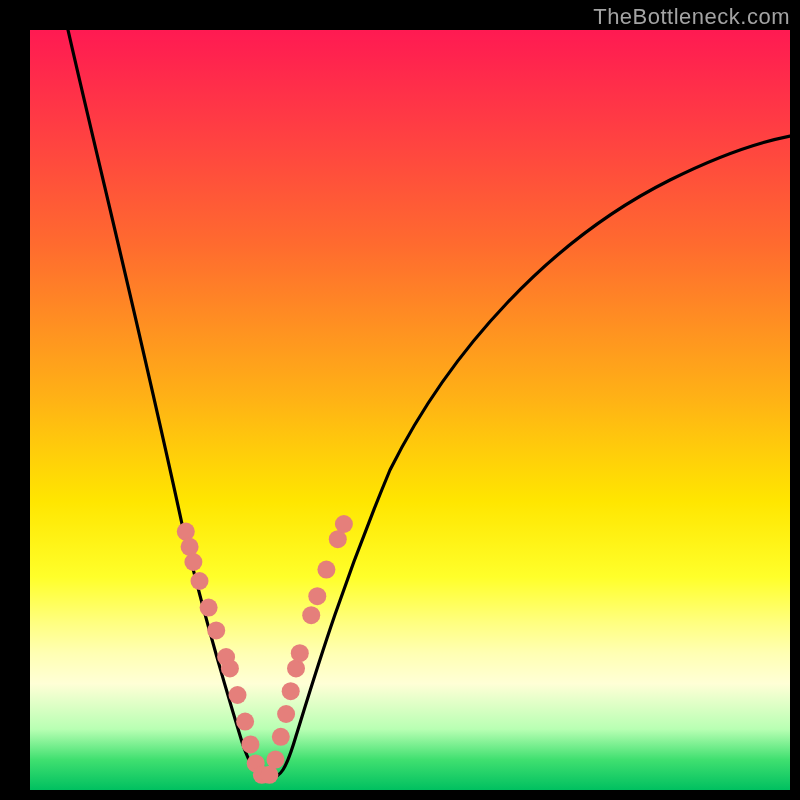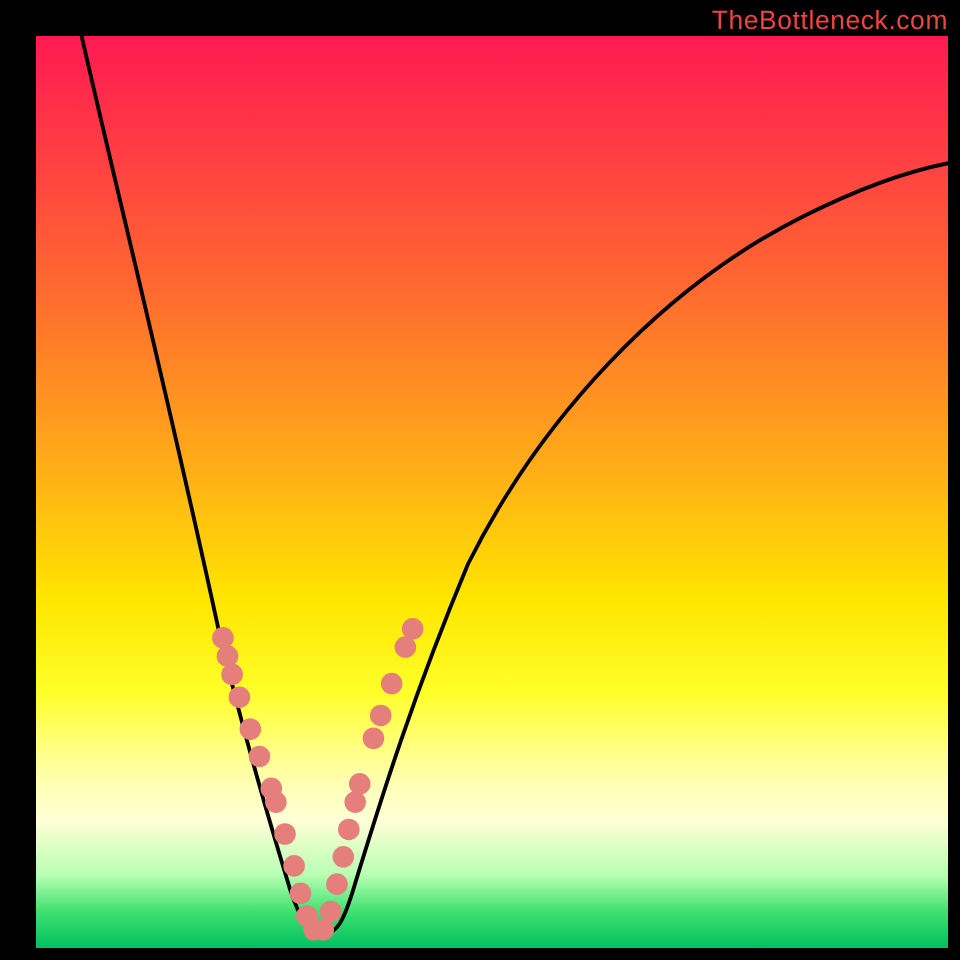--- a/index.html
+++ b/index.html
@@ -36,21 +36,21 @@
       #ffffd6 86%,
       #b8ffb3 92%,
       #40e070 96%,
       #00c060 100%
     );
   }
   .watermark {
     position: absolute;
     top: 4px;
     right: 10px;
-    color: #ef4444;
+    color: #a3a3a3;
     font-size: 22px;
     font-weight: 500;
     letter-spacing: 0.5px;
     user-select: none;
   }
   svg.curves {
     position: absolute;
     left: 0;
     top: 0;
   }

